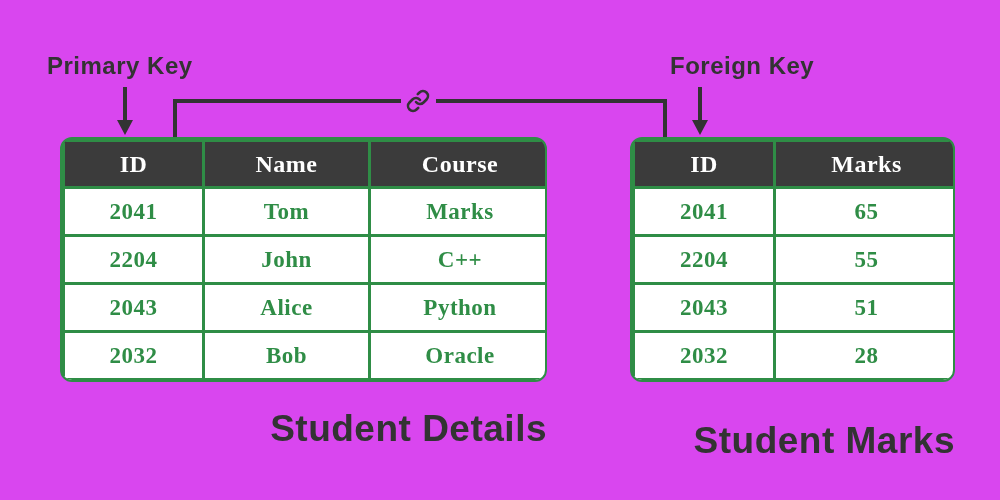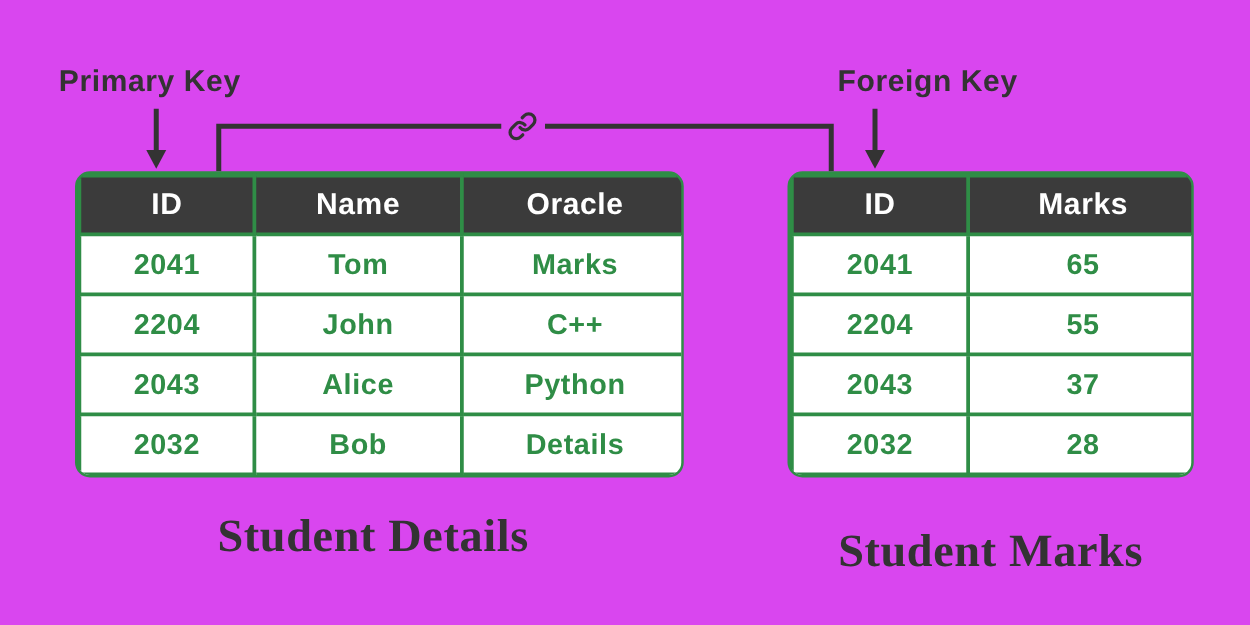--- a/index.html
+++ b/index.html
@@ -32,20 +32,21 @@
   .pk-label { left: 47px; top: 52px; }
   .fk-label { left: 622px; top: 52px; margin-left: 48px; }
 
   .table-wrap {
     position: absolute;
     box-sizing: border-box;
     border: 2px solid #2f8d46;
     border-radius: 12px;
     overflow: hidden;
     background: #2f8d46;
+    font-family: Liberation Serif, serif;
   }
   .t1 { left: 60px; top: 137px; width: 487px; height: 245px; }
   .t2 { left: 630px; top: 137px; width: 325px; height: 245px; }
 
   table.rel {
     border-collapse: collapse;
     width: 100%;
     height: 100%;
     table-layout: fixed;
   }
@@ -72,26 +73,25 @@
     letter-spacing: 0.5px;
   }
   .t1 col.c-id { width: 140px; }
   .t1 col.c-name { width: 166px; }
   .t1 col.c-course { width: 181px; }
   .t2 col.c-id { width: 141px; }
   .t2 col.c-marks { width: 184px; }
 
   .caption {
     position: absolute;
-    text-align: center;
+    text-align: right;
     font-size: 37px;
     font-weight: 800;
     color: #333333;
     letter-spacing: 0.5px;
-    font-family: Liberation Serif, serif;
   }
   .c1 { left: 50px; top: 408px; width: 497px; }
   .c2 { left: 630px; top: 420px; width: 325px; }
 </style>
 </head>
 <body>
 
 <div class="canvas">
 
   <svg class="overlay" width="1000" height="500" viewBox="0 0 1000 500">
@@ -124,21 +124,21 @@
     <table class="rel">
       <colgroup>
           <col class="c-id">
           <col class="c-name">
           <col class="c-course">
         </colgroup>
       <thead>
         <tr>
           <th>ID</th>
           <th>Name</th>
-          <th>Oracle</th>
+          <th>Course</th>
         </tr>
       </thead>
       <tbody>
         <tr>
           <td>2041</td>
           <td>Tom</td>
           <td>Marks</td>
         </tr>
         <tr>
           <td>2204</td>
@@ -146,21 +146,21 @@
           <td>C++</td>
         </tr>
         <tr>
           <td>2043</td>
           <td>Alice</td>
           <td>Python</td>
         </tr>
         <tr>
           <td>2032</td>
           <td>Bob</td>
-          <td>Details</td>
+          <td>Oracle</td>
         </tr>
       </tbody>
     </table>
   </div>
 
   <div class="table-wrap t2">
     <table class="rel">
       <colgroup>
           <col class="c-id">
           <col class="c-marks">
@@ -175,21 +175,21 @@
         <tr>
           <td>2041</td>
           <td>65</td>
         </tr>
         <tr>
           <td>2204</td>
           <td>55</td>
         </tr>
         <tr>
           <td>2043</td>
-          <td>37</td>
+          <td>51</td>
         </tr>
         <tr>
           <td>2032</td>
           <td>28</td>
         </tr>
       </tbody>
     </table>
   </div>
 
   <div class="caption c1">Student Details</div>

